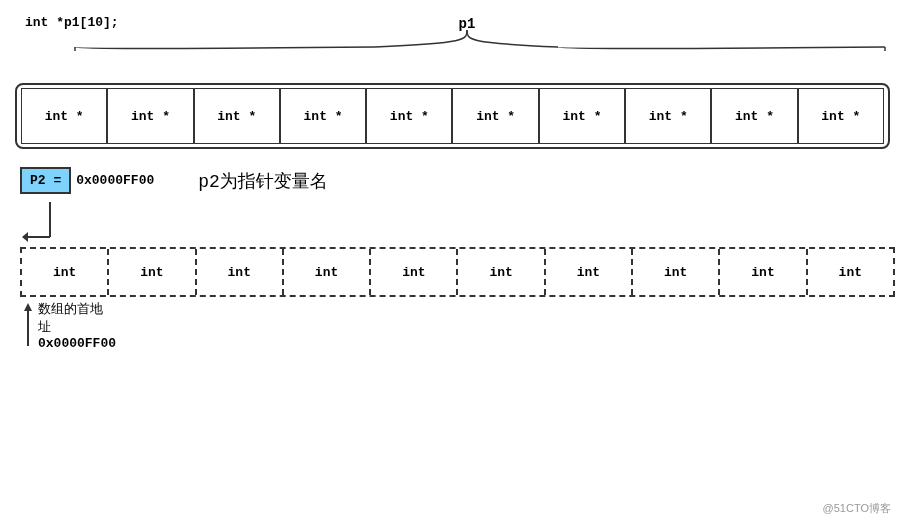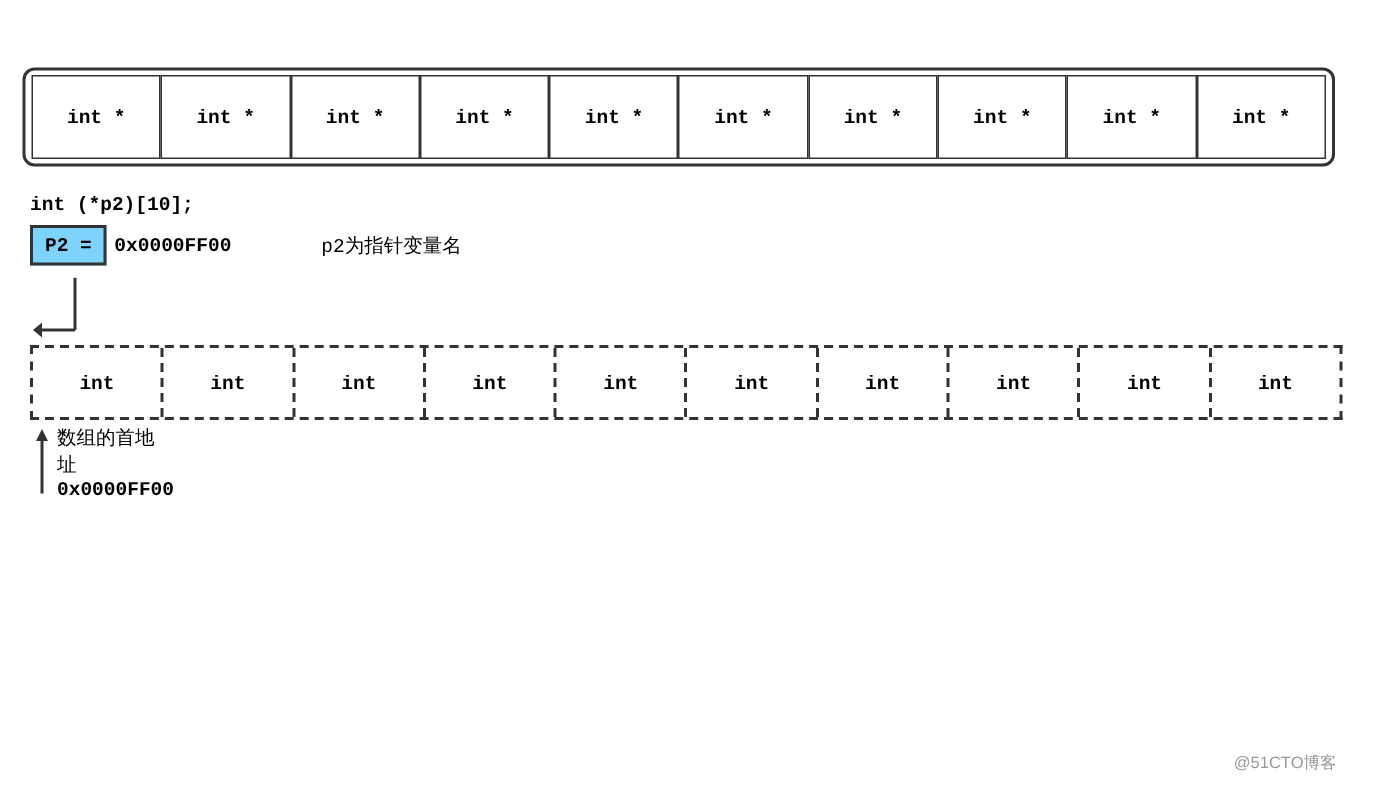--- a/index.html
+++ b/index.html
@@ -89,22 +89,22 @@
       background: #7dd3fc;
     }
 
     .p2-address {
       font-size: 13px;
       margin-left: 5px;
       font-weight: bold;
     }
 
     .p2-name-label {
-      font-size: 13px;
-      margin-left: 60px;
+      font-size: 18px;
+      margin-left: 44px;
     }
 
     
     .bottom-array-wrapper {
       border: 2px dashed #333;
       display: inline-flex;
       width: calc(100% - 10px);
       margin-left: 5px;
     }
 
@@ -133,39 +133,57 @@
       font-family: Arial, sans-serif;
     }
   </style>
 </head>
 <body>
 
 <div class="diagram-container">
 
   <div class="top-section">
     
+    <div style="position:relative; height: 38px;">
+      <span class="top-code-label" style="position:absolute; left:5px; top:0;">int *p1[10];</span>
+
+      <div style="position:absolute; left:0; top:0; width:100%; pointer-events:none;">
+        <svg width="915" height="38">
+
+          <text x="452" y="13" text-anchor="middle" font-family="Courier New" font-size="14" font-weight="bold">p1</text>
+
+          <path d="M 452,15 C 452,25 452,28 360,32" stroke="#333" stroke-width="1.5" fill="none"></path>
+
+          <path d="M 452,15 C 452,25 452,28 543,32" stroke="#333" stroke-width="1.5" fill="none"></path>
+
+          <path d="M 60,32 Q 60,35 360,32" stroke="#333" stroke-width="1.5" fill="none"></path>
+          <path d="M 543,32 Q 543,35 870,32" stroke="#333" stroke-width="1.5" fill="none"></path>
+          <line x1="60" y1="32" x2="60" y2="36" stroke="#333" stroke-width="1.5"></line>
+          <line x1="870" y1="32" x2="870" y2="36" stroke="#333" stroke-width="1.5"></line>
+        </svg>
+      </div>
+    </div>
 
     
     <div class="top-array-wrapper" id="top-array">
     <div class="array-cell">int *</div>
         <div class="array-cell">int *</div>
         <div class="array-cell">int *</div>
         <div class="array-cell">int *</div>
         <div class="array-cell">int *</div>
         <div class="array-cell">int *</div>
         <div class="array-cell">int *</div>
         <div class="array-cell">int *</div>
         <div class="array-cell">int *</div>
         <div class="array-cell">int *</div>
       </div>
 
   </div>
 
   <div class="bottom-section">
-    <div class="bottom-code-label">int (*p2)[10];</div>
 
     
     <div class="pointer-row">
       <div class="p2-box">P2 =</div>
       <span class="p2-address">0x0000FF00</span>
       <span class="p2-name-label">p2为指针变量名</span>
     </div>
 
     
     <div style="position:relative; height:45px; margin-left:5px;">

